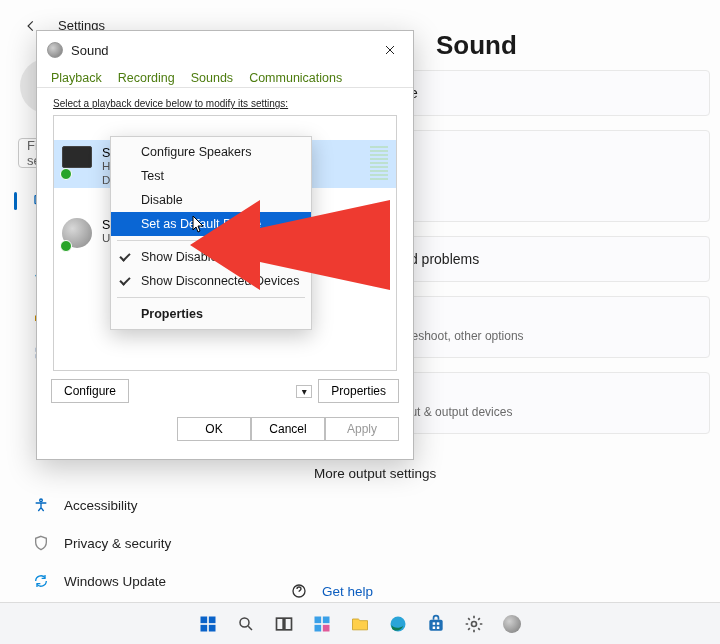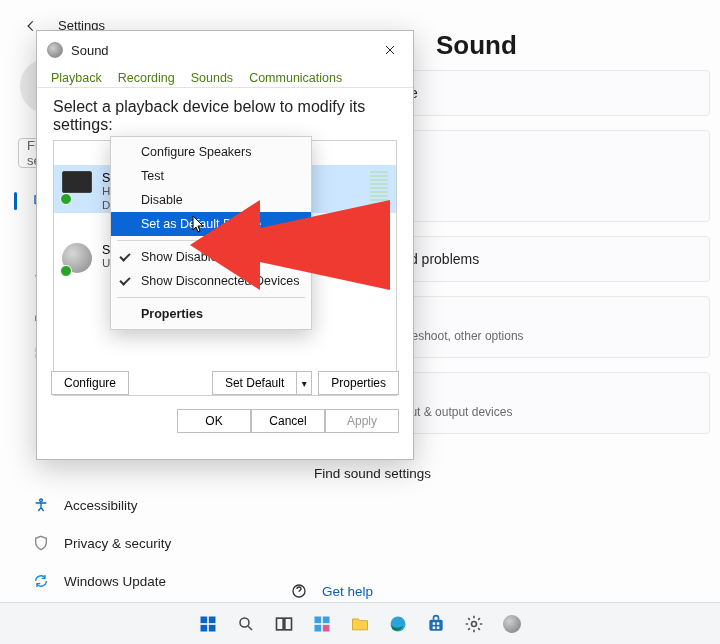--- a/index.html
+++ b/index.html
@@ -93,21 +93,21 @@
     background: radial-gradient(circle at 35% 35%, #cfcfcf, #777);
     border:1px solid #999;
   }
   .dlg-close { width: 26px; height: 26px; display:flex; align-items:center; justify-content:center; cursor:pointer; }
 
   .dlg-tabs {
     display:flex; gap: 8px; padding: 4px 10px 0 10px;
     border-bottom: 1px solid #e2e2e2; font-size: 12.5px;
   }
   .dlg-tab { padding: 2px 4px; color: #4d7c0f; cursor:pointer; }
-  .dlg-instr { padding: 10px 16px 6px 16px; font-size: 16px; color: #222; }
+  .dlg-instr { padding: 10px 16px 6px 16px; font-size: 10px; color: #222; text-decoration: underline; }
 
   .dev-list {
     margin: 0 16px; border: 1px solid #cfcfcf; height: 256px;
     position: relative; overflow: hidden; background:#fff;
   }
   .dev {
     display:flex; align-items:flex-start; gap: 8px;
     padding: 6px 8px; height: 48px; position: relative; margin-top: 24px;
   }
   .dev.selected { background: #cde6ff; }
@@ -144,21 +144,21 @@
   .ctx-item.hl { background: #0a66d4; color:#fff; }
   .ctx-item.bold { font-weight: 700; }
   .ctx-sep { height:1px; background:#d6d6d6; margin: 4px 6px; }
   .ctx-item .chk {
     position:absolute; left:9px; top:8px; width:10px; height:6px;
     border-left:2px solid #333; border-bottom:2px solid #333;
     transform: rotate(-45deg);
   }
 
   .dlg-bottom {
-    position:absolute; left:0; right:0; bottom:16px; padding: 8px 14px 10px;
+    position:absolute; left:0; right:0; bottom:8px; padding: 8px 14px 10px;
   }
   .dlg-bottom .row1 { display:flex; justify-content:space-between; align-items:center; }
   .btn {
     height: 24px; font-size: 12px; border:1px solid #bfbfbf; background:#fff;
     padding: 0 12px; display:inline-flex; align-items:center; cursor:pointer;
   }
   .btn.disabled { color:#999; }
   .split { display:flex; }
   .split .btn { border-right:none; }
   .split .drop { width:16px; border:1px solid #bfbfbf; background:#fff; display:flex;align-items:center;justify-content:center; font-size:10px; }
@@ -290,21 +290,21 @@
     <div class="ctitle">ommon sound problems</div>
   </div>
   <div class="card">
     <div class="ctitle">d devices</div>
     <div class="csub">es on/off, troubleshoot, other options</div>
   </div>
   <div class="card">
     <div class="ctitle">mixer</div>
     <div class="csub">ne mix, app input &amp; output devices</div>
   </div>
-  <div class="section-label">Find sound settings</div>
+  <div class="section-label">More output settings</div>
 </div>
 
 <div class="help-links">
   <div class="hl">
     <span class="hlicon">
         <svg width="16" height="16" viewBox="0 0 24 24" fill="none" stroke="#333" stroke-width="2">
           <circle cx="12" cy="12" r="9"></circle>
           <path d="M9 9a3 3 0 116 0c0 2-3 2-3 4"></path>
         </svg>
       </span>
@@ -365,21 +365,20 @@
       </div>
       <div class="meter"></div>
     </div>
   </div>
 
   <div class="dlg-bottom">
     <div class="row1">
       <button class="btn">Configure</button>
       <div style="display:flex; gap:6px; align-items:center;">
         <div class="split">
-          <button class="btn">Set Default</button>
           <div class="drop">▾</div>
         </div>
         <button class="btn">Properties</button>
       </div>
     </div>
     <div class="row2">
       <button class="btn" style="width:74px;justify-content:center;">OK</button>
       <button class="btn" style="width:74px;justify-content:center;">Cancel</button>
       <button class="btn disabled" style="width:74px;justify-content:center;">Apply</button>
     </div>

